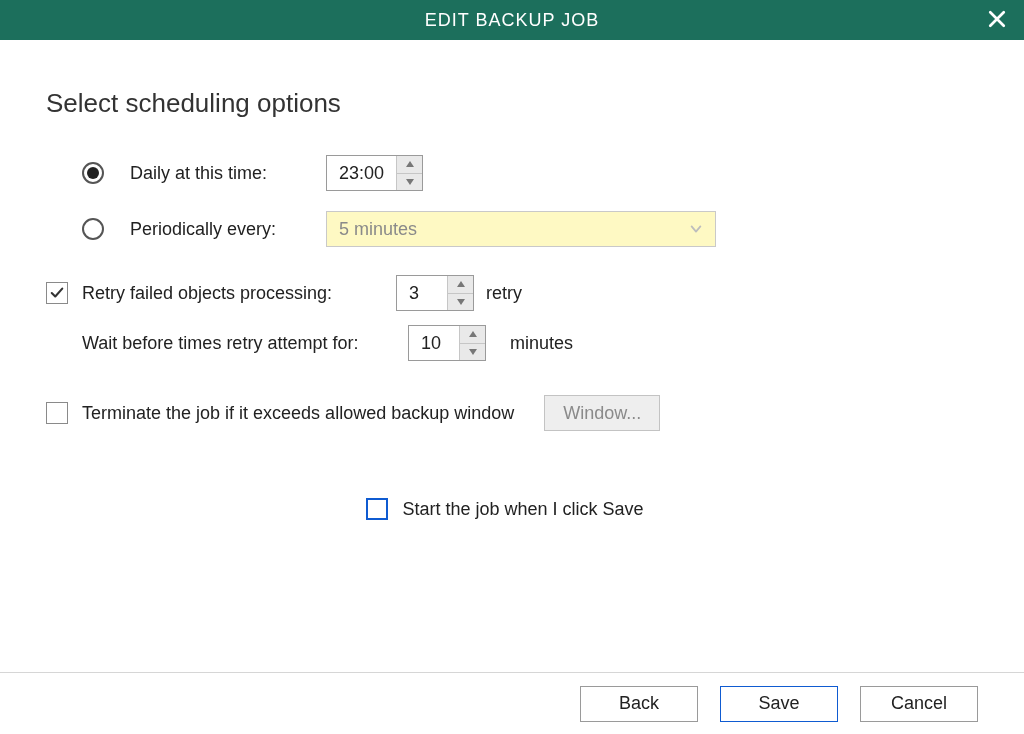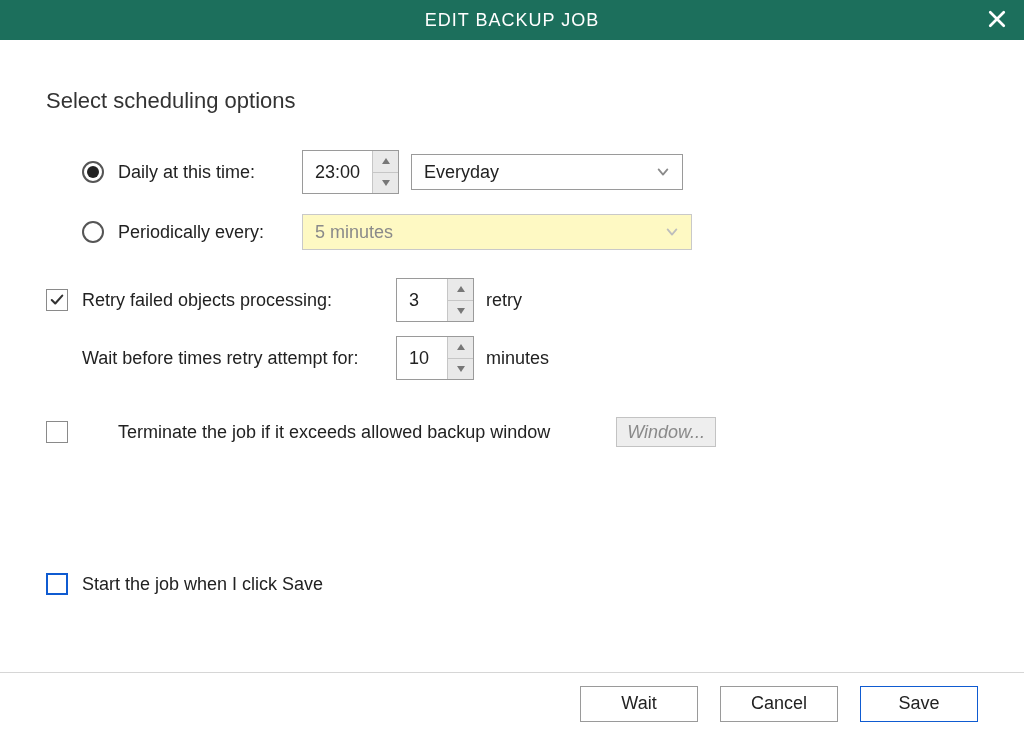--- a/index.html
+++ b/index.html
@@ -35,33 +35,33 @@
     font-weight: bold;
     line-height: 1;
     cursor: pointer;
   }
 
   
   .content {
     padding: 40px 46px 0 46px;
   }
   h1.section-title {
-    font-size: 22px;
+    font-size: 26px;
     font-weight: 400;
     margin: 8px 0 36px 0;
     color: #333;
   }
 
   .row {
     display: flex;
     align-items: center;
     margin-bottom: 14px;
     min-height: 36px;
   }
-  .row.subrow { padding-left: 36px; }
+  .row.subrow { padding-left: 36px; gap: 12px; }
   .gap-big { margin-bottom: 28px; margin-top: 20px; }
 
   
   .chk {
     width: 22px; height: 22px;
     border: 1px solid #8a8a8a;
     background: #fff;
     display: inline-flex;
     align-items: center; justify-content: center;
     margin-right: 14px;
@@ -88,21 +88,21 @@
     width: 12px; height: 12px; border-radius: 50%;
     background: #222; display: none;
   }
   .radio.selected .dot { display: block; }
 
   .lbl { margin-right: 14px; }
 
   
   .spinbox {
     display: inline-flex;
-    height: 44px;
+    height: 36px;
     border: 1px solid #9a9a9a;
     background: #fff;
     margin-right: 12px;
     justify-content: center;
   }
   .spinbox .val {
     padding: 0 12px;
     min-width: 50px;
     display: flex; align-items: center;
   }
@@ -138,28 +138,27 @@
     border-color: #c9c9c9;
     cursor: default;
     min-width: 390px;
   }
   .chev { width: 14px; height: 14px; }
 
   .small-chev { width: 10px; height: 8px; fill: #777; }
 
   
   .btn-plain {
-    height: 30px;
-    padding: 0 10px;
+    height: 36px;
+    padding: 0 18px;
     background: #eee;
     border: 1px solid #c3c3c3;
     color: #8a8a8a;
     display: inline-flex; align-items: center;
     margin-left: 16px;
-    font-style: italic;
   }
 
   
   .footer {
     position: absolute;
     left: 0; right: 0; bottom: 0;
     height: 62px;
     border-top: 1px solid #d6d6d6;
     display: flex;
     align-items: center;
@@ -171,22 +170,22 @@
   .footer .fb {
     height: 36px;
     min-width: 118px;
     border: 1px solid #9a9a9a;
     background: #fff;
     display: flex; align-items: center; justify-content: center;
     cursor: pointer;
     color: #222;
   }
   .footer .fb.primary { border: 1px solid #0f5bd1; }
-  #row-terminate { margin-top: 34px; gap: 36px; }
-  #row-startnow  { margin-top: 116px; }
+  #row-terminate { margin-top: 34px; }
+  #row-startnow  { margin-top: 60px; justify-content: center; }
 
   .retry-label-cell { width: 300px; }
 </style>
 </head>
 <body>
 
 <div class="titlebar">
   <span>EDIT BACKUP JOB</span>
   <span class="close">
     <svg viewBox="0 0 16 16" width="18" height="18">
@@ -215,26 +214,20 @@
             </svg>
           </span>
         <span class="btn">
             <svg class="small-chev" viewBox="0 0 10 8">
               <path d="M1 1 L9 1 L5 7 Z"></path>
             </svg>
           </span>
       </span>
     </span>
 
-    <span class="dropdown">
-      <span>Everyday</span>
-      <svg class="chev" viewBox="0 0 16 16">
-          <path d="M3 5 L8 11 L13 5" stroke="#8a8a8a" stroke-width="2" fill="none" stroke-linecap="round" stroke-linejoin="round"></path>
-        </svg>
-    </span>
   </div>
 
   <div class="row subrow gap-big">
     <span class="radio"></span>
     <span class="lbl" style="width:170px">Periodically every:</span>
 
     <span class="dropdown disabled">
       <span>5 minutes</span>
       <svg class="chev" viewBox="0 0 16 16">
           <path d="M3 5 L8 11 L13 5" stroke="#bdbdbd" stroke-width="2" fill="none" stroke-linecap="round" stroke-linejoin="round"></path>
@@ -303,21 +296,21 @@
     <span class="chk accent">
       
     </span>
     <span class="lbl">Start the job when I click Save</span>
   </div>
 
 </div>
 
 <div class="footer">
   <div class="fb">
-      <span>Wait</span>
+      <span>Back</span>
+    </div>
+  <div class="fb primary">
+      <span>Save</span>
     </div>
   <div class="fb">
       <span>Cancel</span>
     </div>
-  <div class="fb primary">
-      <span>Save</span>
-    </div>
 </div>
 
 </body></html>

